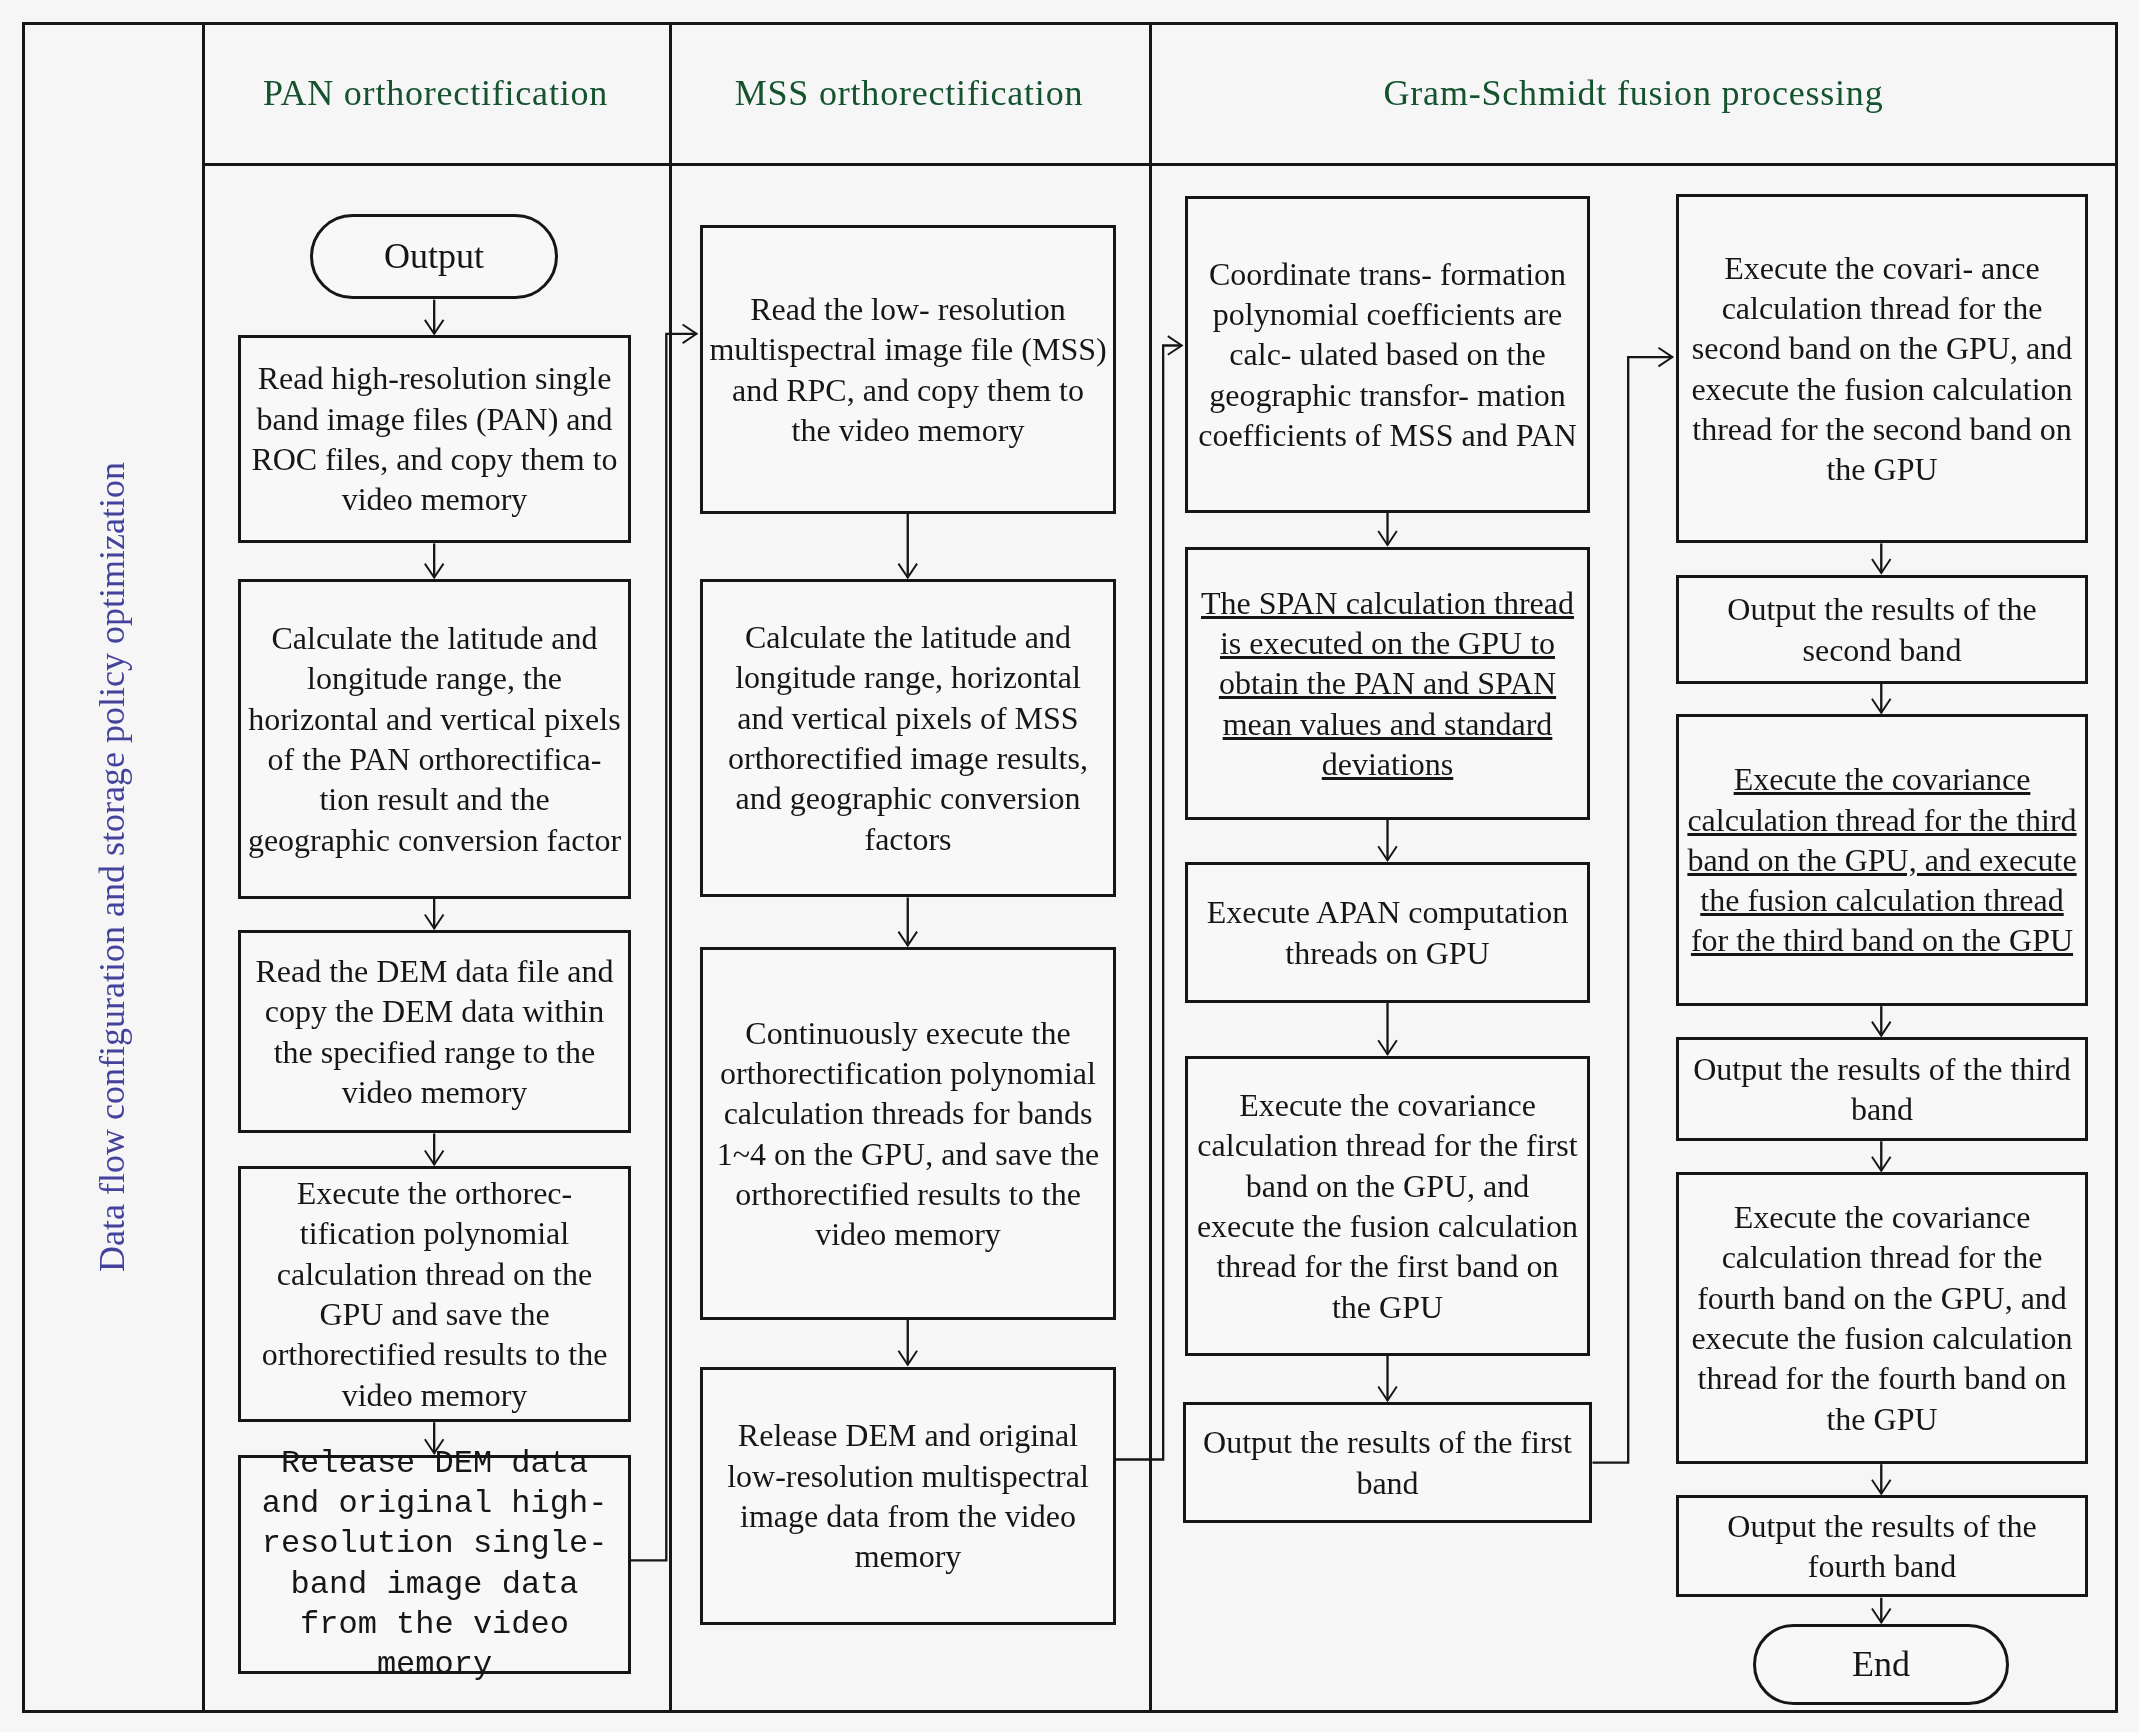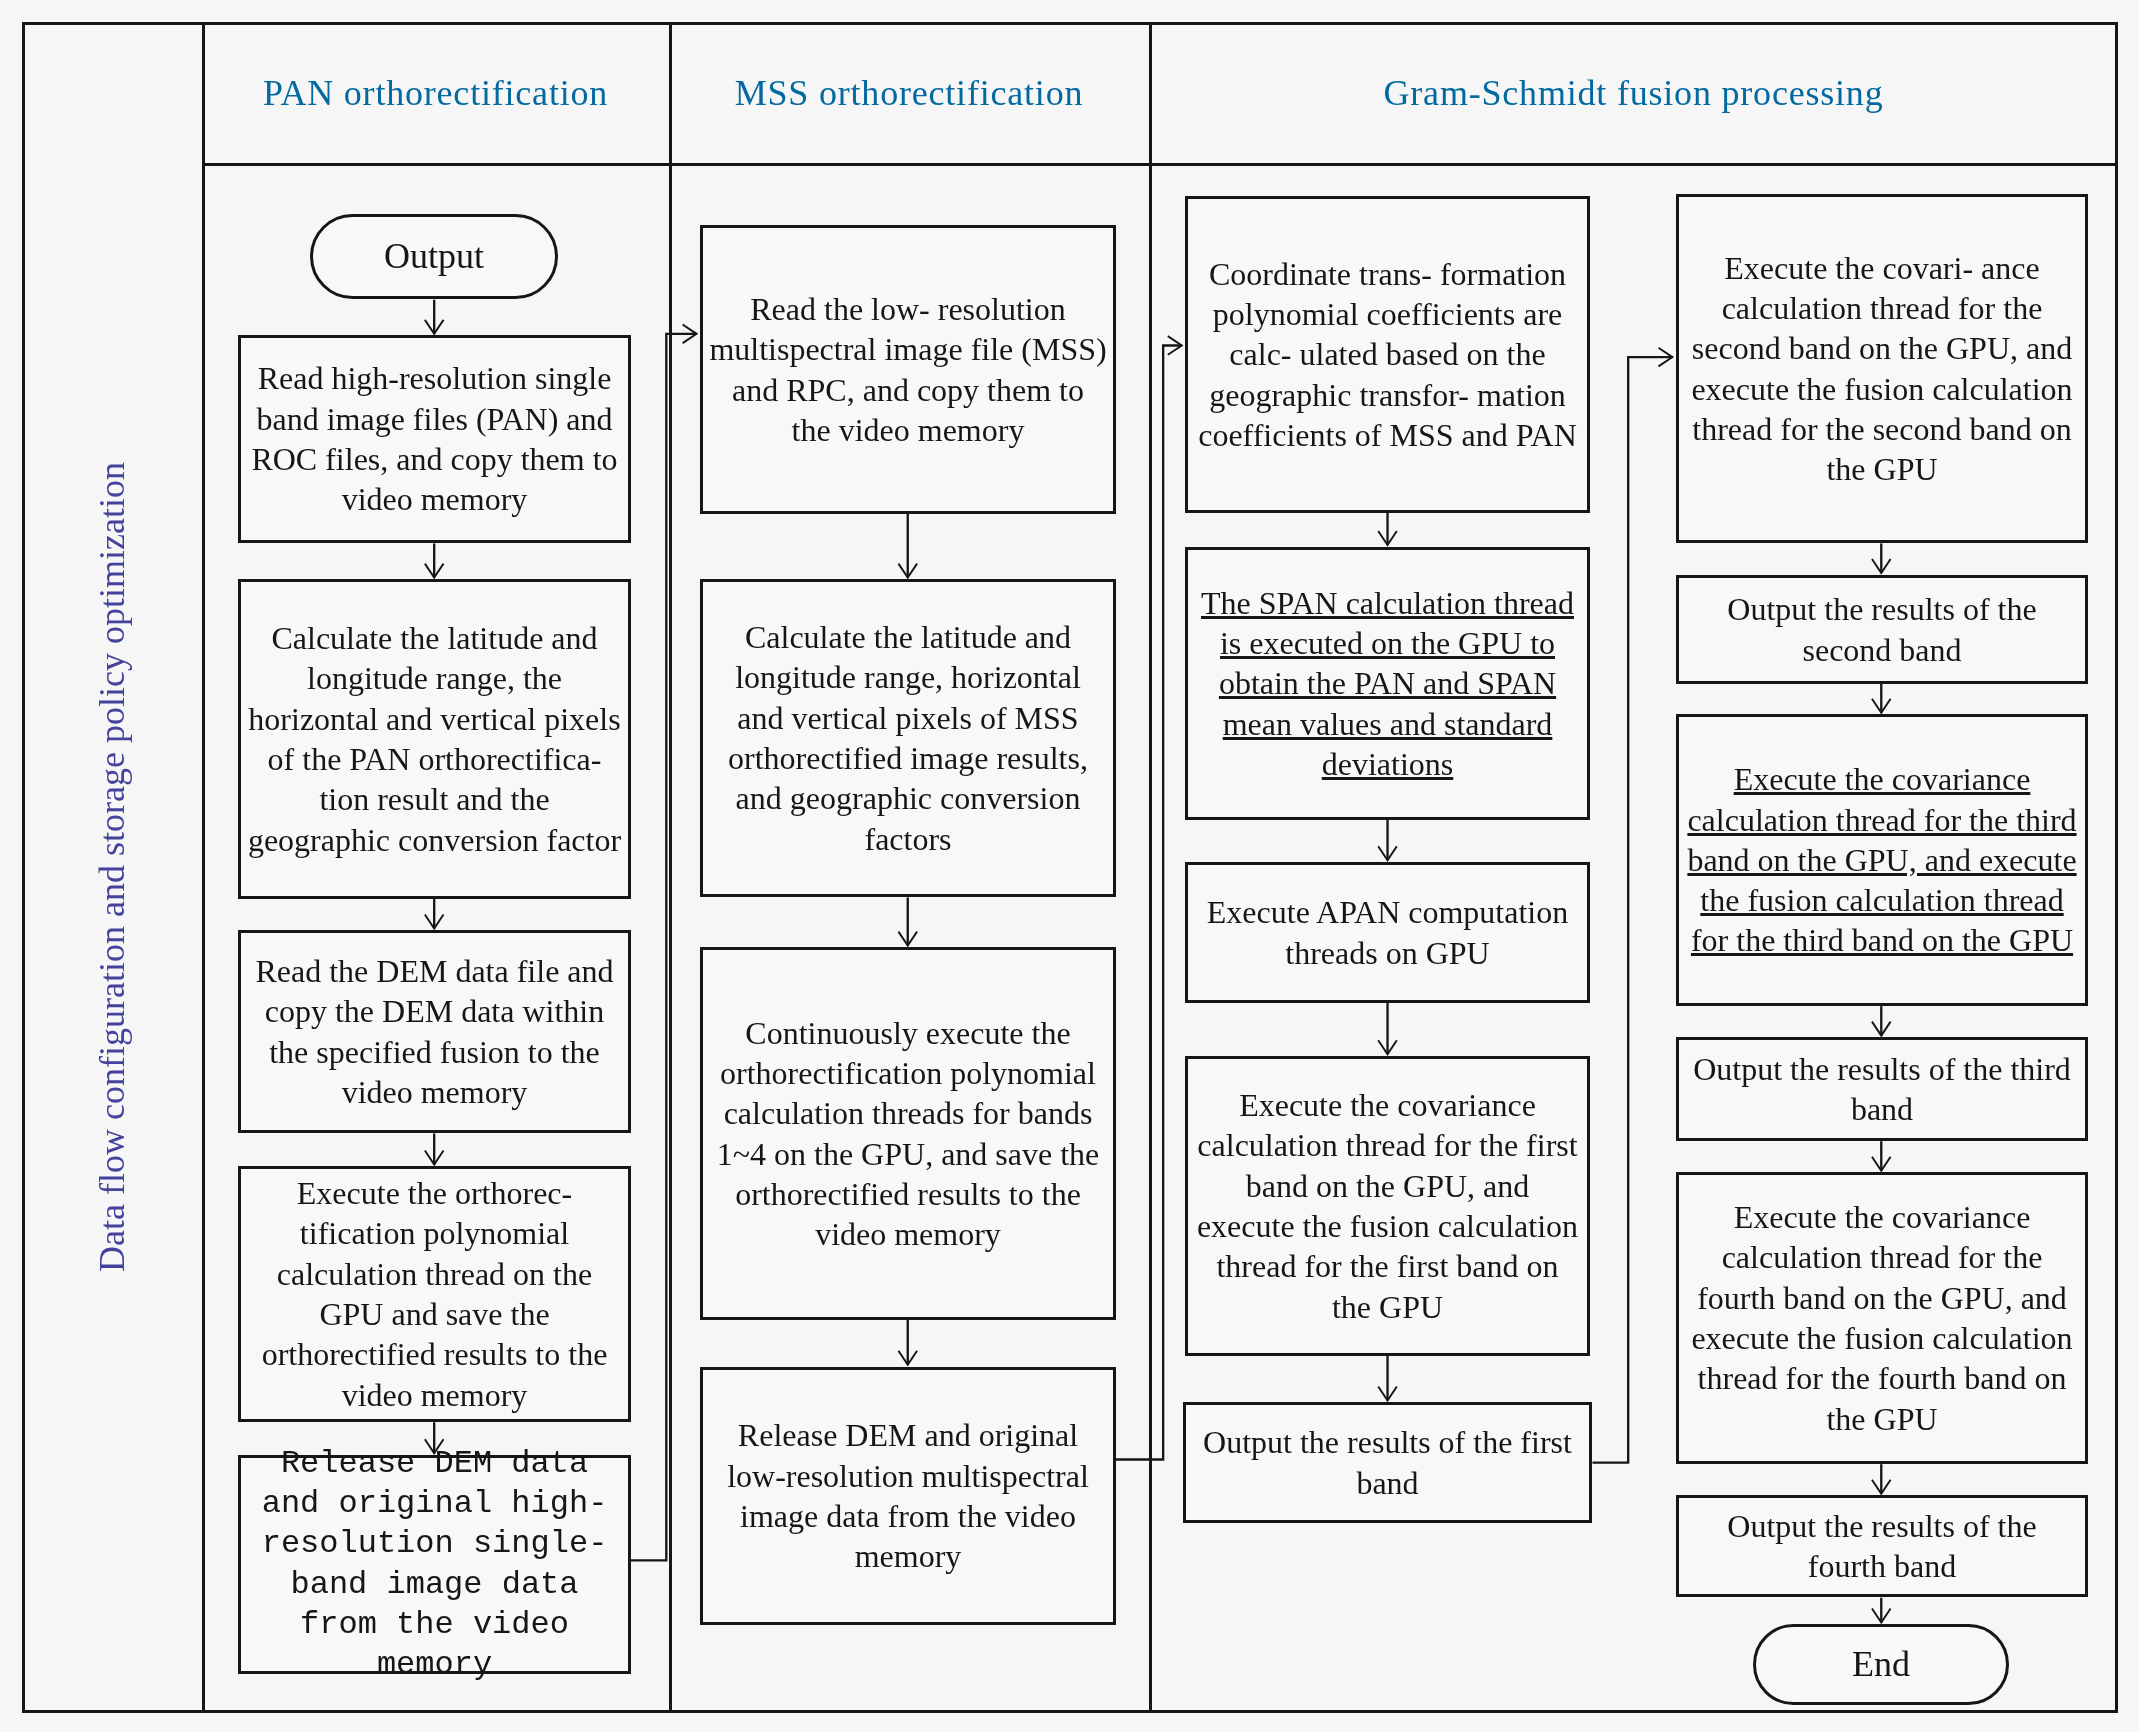--- a/index.html
+++ b/index.html
@@ -5,21 +5,21 @@
   html,body{margin:0;padding:0;background:#f6f6f6;}
   #canvas{
     position:relative;width:2140px;height:1732px;background:#f6f6f6;
     font-family:"Liberation Serif","DejaVu Serif",serif;color:#161616;
   }
   .frame{position:absolute;left:22px;top:22px;width:2096px;height:1691px;
     border:3.1px solid #161616;box-sizing:border-box;}
   .vline,.hline{position:absolute;background:#161616;}
   .header{
     position:absolute;display:flex;align-items:center;justify-content:center;
-    font-size:36px;color:#0369a1;letter-spacing:0.8px;
+    font-size:36px;color:#14532d;letter-spacing:0.8px;
   }
   .side-label{
     position:absolute;left:112px;top:867px;transform:translate(-50%,-50%) rotate(-90deg);
     transform-origin:center center;white-space:nowrap;font-size:36px;color:#44439c;
   }
   .node{
     position:absolute;display:flex;align-items:center;justify-content:center;
     text-align:center;border:3.1px solid #161616;box-sizing:border-box;
     background:#f8f8f8;font-size:32px;line-height:1.26;padding:3.1px 6.2px;
   }
@@ -40,21 +40,21 @@
 
   <div class="header" style="left:202px;top:22px;width:467px;height:141px;">PAN orthorectification</div>
   <div class="header" style="left:669px;top:22px;width:480px;height:141px;">MSS orthorectification</div>
   <div class="header" style="left:1149px;top:22px;width:969px;height:141px;">Gram-Schmidt fusion processing</div>
 
   <div class="side-label">Data flow configuration and storage policy optimization</div>
 
   <div class="node terminal" style="left:310px;top:214px;width:248px;height:85px;">Output</div>
   <div class="node" style="left:238px;top:335px;width:393px;height:208px;">Read high-resolution single band image files (PAN) and ROC files, and copy them to video memory</div>
   <div class="node" style="left:238px;top:579px;width:393px;height:320px;">Calculate the latitude and longitude range, the horizontal and vertical pixels of the PAN orthorectifica- tion result and the geographic conversion factor</div>
-  <div class="node" style="left:238px;top:930px;width:393px;height:203px;">Read the DEM data file and copy the DEM data within the specified fusion to the video memory</div>
+  <div class="node" style="left:238px;top:930px;width:393px;height:203px;">Read the DEM data file and copy the DEM data within the specified range to the video memory</div>
   <div class="node" style="left:238px;top:1166px;width:393px;height:256px;">Execute the orthorec- tification polynomial calculation thread on the GPU and save the orthorectified results to the video memory</div>
   <div class="node" style="left:238px;top:1455px;width:393px;height:219px;font-family:Liberation Mono, monospace;">Release DEM data and original high-resolution single-band image data from the video memory</div>
 
   <div class="node" style="left:700px;top:225px;width:416px;height:289px;">Read the low- resolution multispectral image file (MSS) and RPC, and copy them to the video memory</div>
   <div class="node" style="left:700px;top:579px;width:416px;height:318px;">Calculate the latitude and longitude range, horizontal and vertical pixels of MSS orthorectified image results, and geographic conversion factors</div>
   <div class="node" style="left:700px;top:947px;width:416px;height:373px;">Continuously execute the orthorectification polynomial calculation threads for bands 1~4 on the GPU, and save the orthorectified results to the video memory</div>
   <div class="node" style="left:700px;top:1367px;width:416px;height:258px;">Release DEM and original low-resolution multispectral image data from the video memory</div>
 
   <div class="node" style="left:1185px;top:196px;width:405px;height:317px;">Coordinate trans- formation polynomial coefficients are calc- ulated based on the geographic transfor- mation coefficients of MSS and PAN</div>
   <div class="node" style="left:1185px;top:547px;width:405px;height:273px;text-decoration:underline;">The SPAN calculation thread is executed on the GPU to obtain the PAN and SPAN mean values and standard deviations</div>

